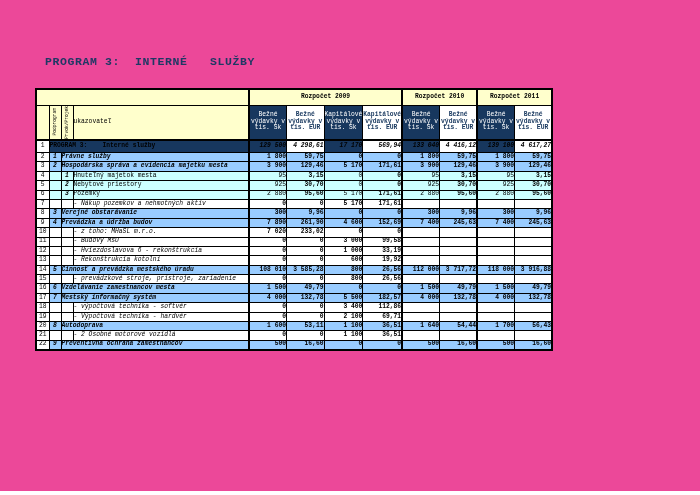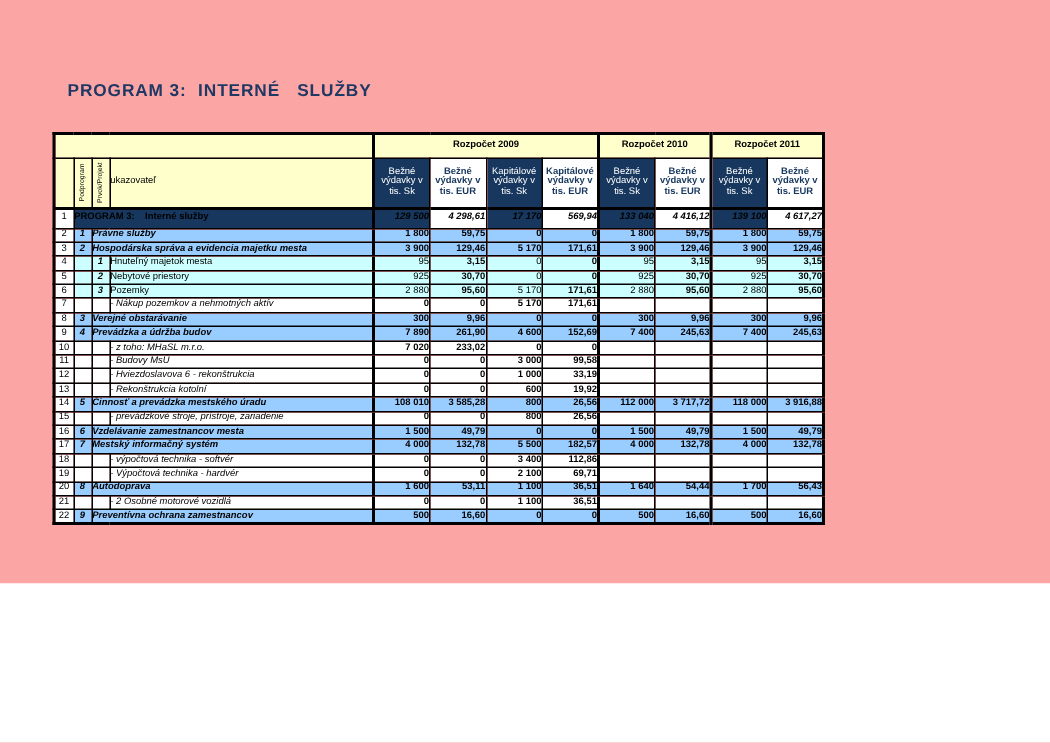--- a/index.html
+++ b/index.html
@@ -1,18 +1,18 @@
 <!DOCTYPE html>
 <html><head>
 <meta charset="utf-8">
 <style>
   html,body { margin:0; padding:0; background:#fff; }
   .page {
-    position:relative; width:700px; height:389px; background:#fca5a5;
-    font-family:Liberation Sans, sans-serif; overflow:hidden;
+    position:relative; width:700px; height:491px; background:#ec4899;
+    font-family:Liberation Mono, monospace; overflow:hidden;
   }
   .title {
     position:absolute; left:45px; top:55px;
     font-size:11.5px; font-weight:bold; color:#1F3864; letter-spacing:0.6px;
     white-space:pre;
   }
   table.budget {
     position:absolute; left:35px; top:88px;
     border-collapse:collapse; table-layout:fixed;
     border:2px solid #000;

